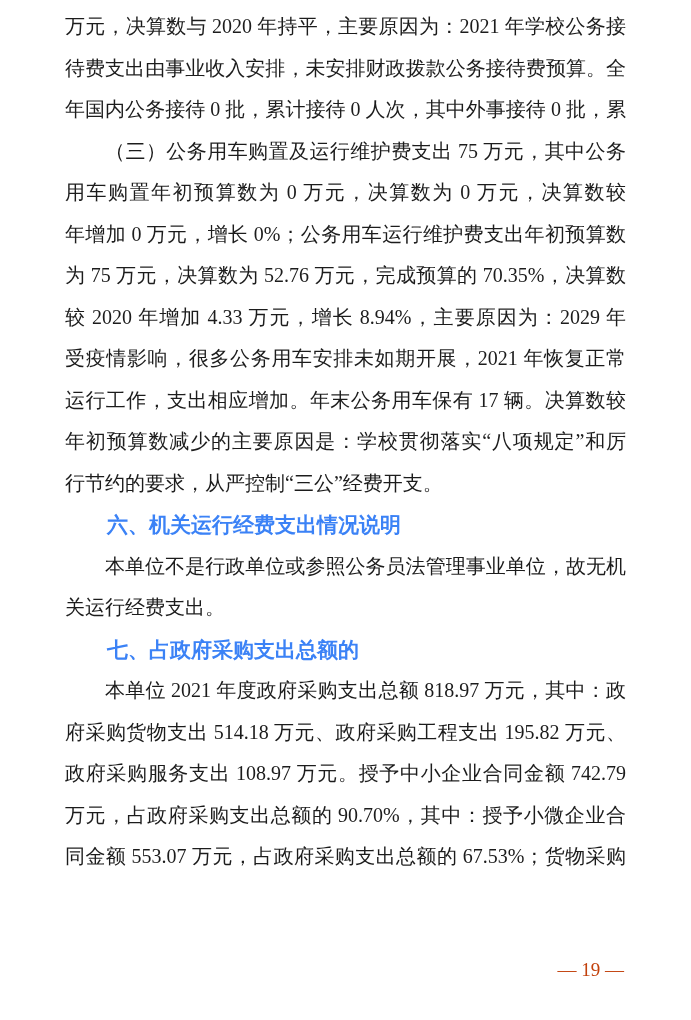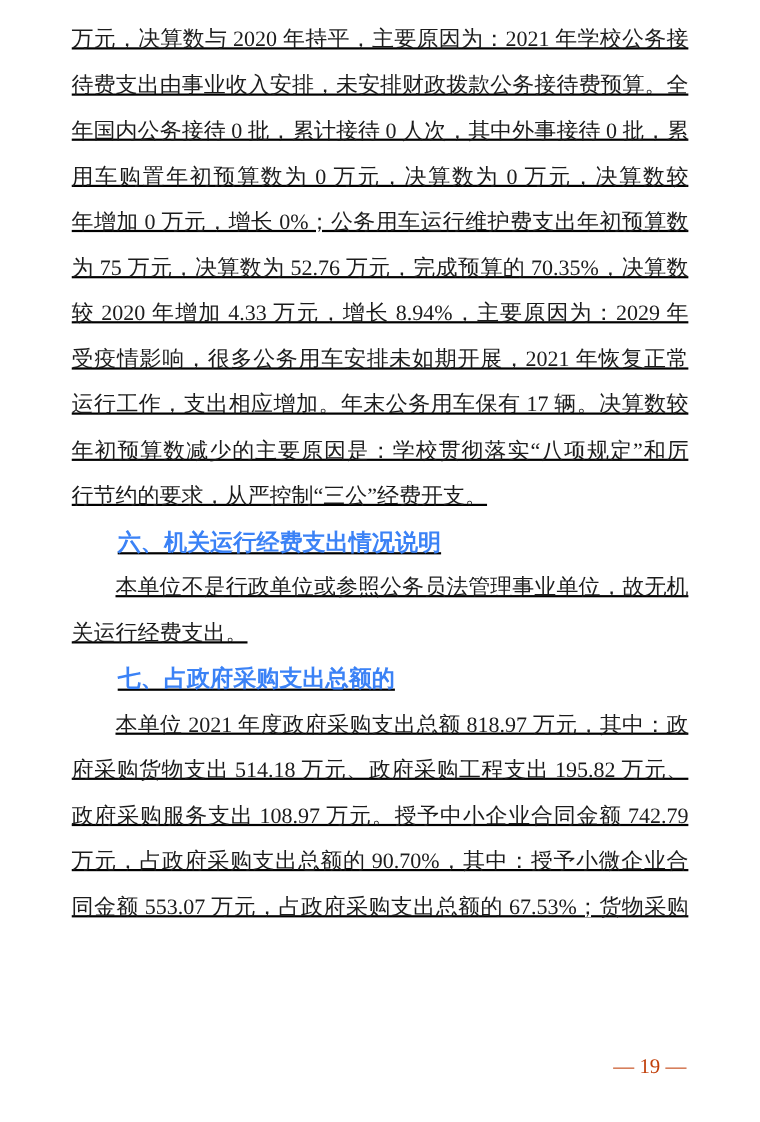--- a/index.html
+++ b/index.html
@@ -8,23 +8,22 @@
     position: relative;
     width: 691px;
     height: 1020px;
     background: #ffffff;
     overflow: hidden;
     font-family: "Liberation Serif", "DejaVu Serif", serif;
   }
   .doc-body {
     position: absolute;
     left: 65px;
-    top: 16px;
+    top: 6px;
     width: 561px;
-    text-decoration: underline;
   }
   .line {
     height: 41.5px;
     line-height: 41.5px;
     font-size: 20px;
     color: #1c1c1c;
     overflow: hidden;
     white-space: normal;
     text-align: left;
     font-family: "Liberation Serif", "DejaVu Serif", serif;
@@ -60,20 +59,21 @@
   }
 </style>
 </head>
 <body>
 
 <div class="page">
   <div class="doc-body">
       <div class="line fill">万元，决算数与 2020 年持平，主要原因为：2021 年学校公务接</div>
       <div class="line fill">待费支出由事业收入安排，未安排财政拨款公务接待费预算。全</div>
       <div class="line fill">年国内公务接待 0 批，累计接待 0 人次，其中外事接待 0 批，累</div>
+      <div class="line fill indent">（三）公务用车购置及运行维护费支出 75 万元，其中公务</div>
       <div class="line fill">用车购置年初预算数为 0 万元，决算数为 0 万元，决算数较 2020</div>
       <div class="line fill">年增加 0 万元，增长 0%；公务用车运行维护费支出年初预算数</div>
       <div class="line fill">为 75 万元，决算数为 52.76 万元，完成预算的 70.35%，决算数</div>
       <div class="line fill">较 2020 年增加 4.33 万元，增长 8.94%，主要原因为：2029 年</div>
       <div class="line fill">受疫情影响，很多公务用车安排未如期开展，2021 年恢复正常</div>
       <div class="line fill">运行工作，支出相应增加。年末公务用车保有 17 辆。决算数较</div>
       <div class="line fill">年初预算数减少的主要原因是：学校贯彻落实“八项规定”和厉</div>
       <div class="line">行节约的要求，从严控制“三公”经费开支。</div>
       <div class="line heading">六、机关运行经费支出情况说明</div>
       <div class="line fill indent">本单位不是行政单位或参照公务员法管理事业单位，故无机</div>

